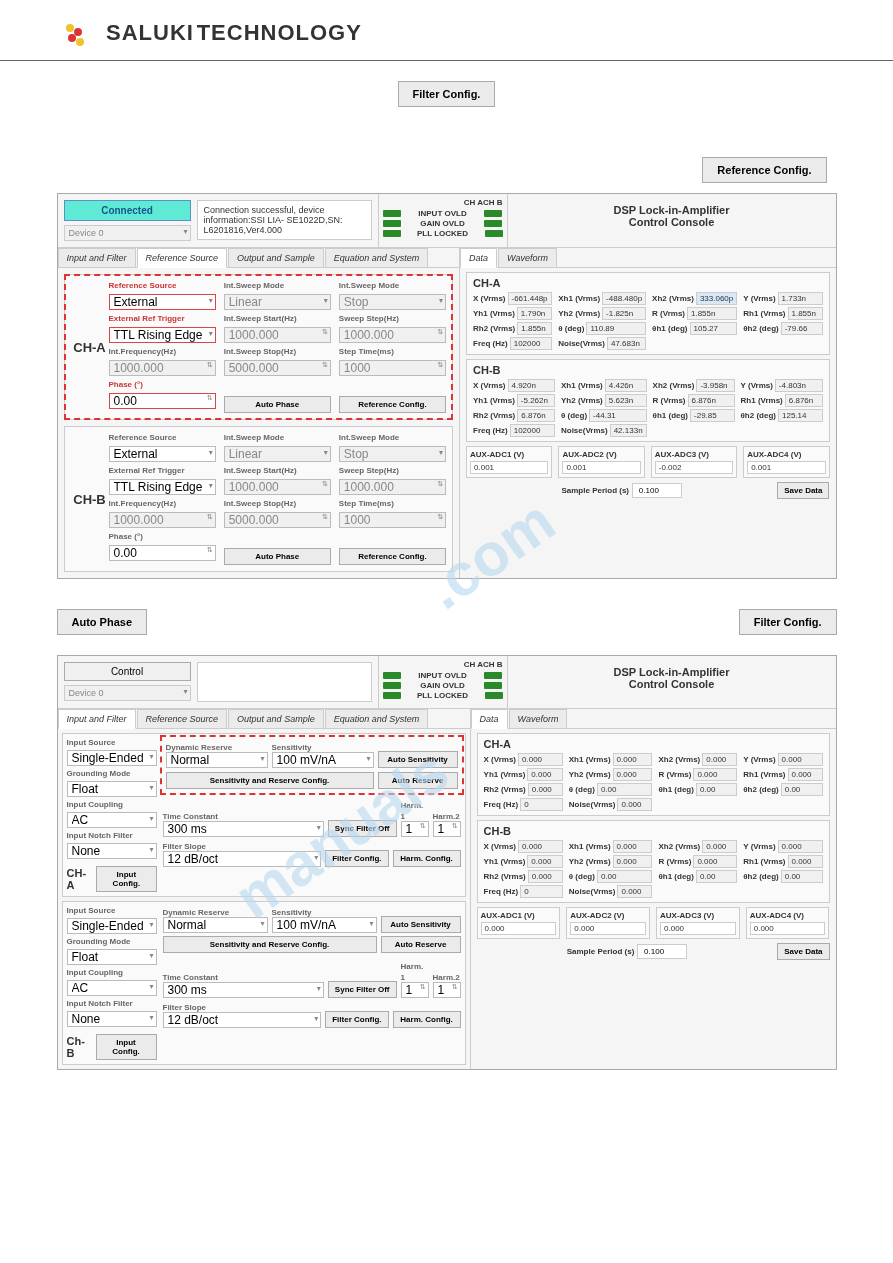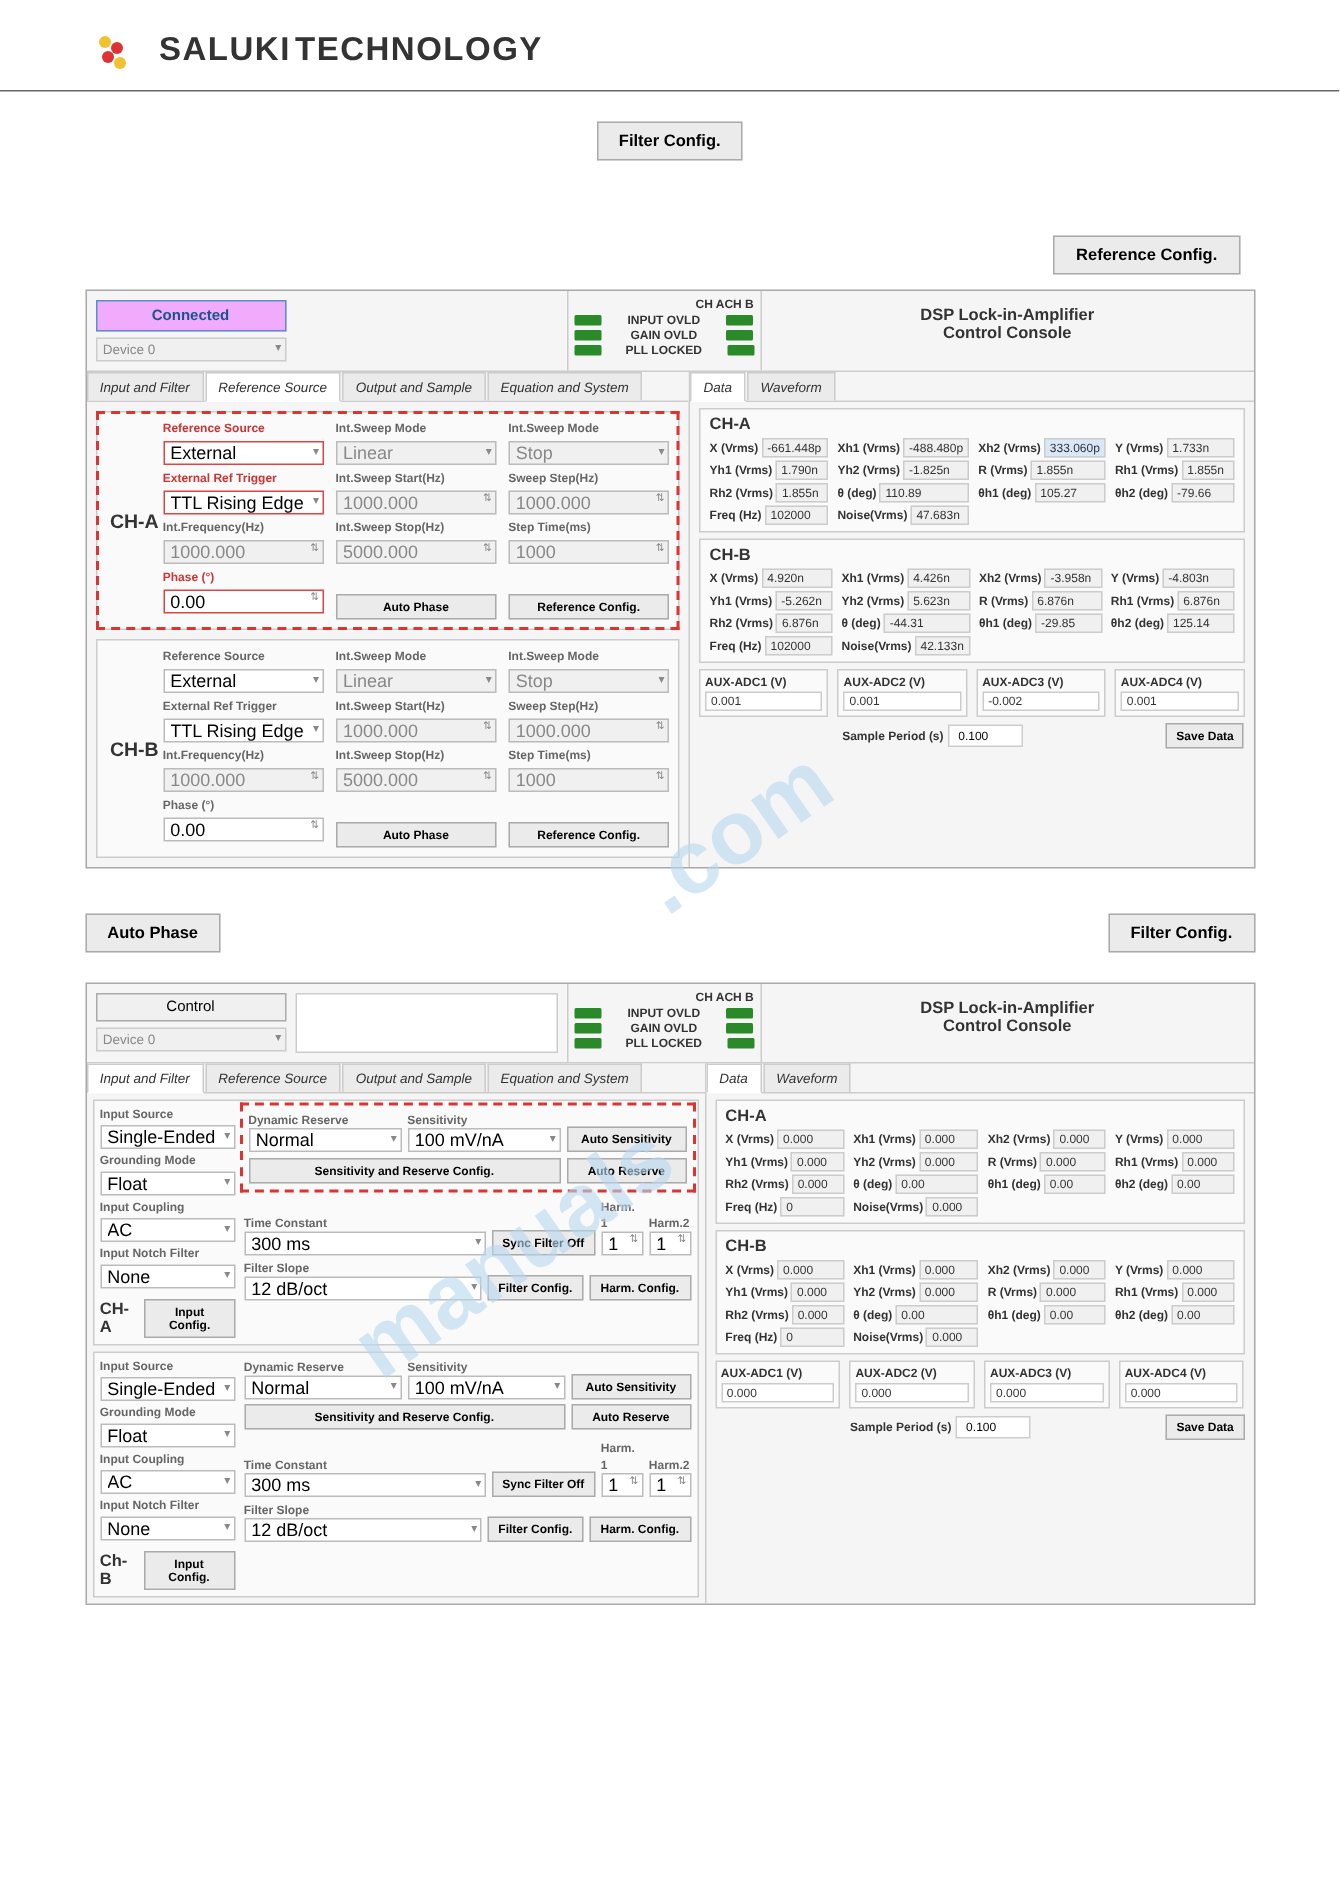--- a/index.html
+++ b/index.html
@@ -9,21 +9,21 @@
   .logo { display: flex; gap: 16px; }
   .logo-icon { width: 30px; height: 30px; position: relative; }
   .logo-text { font-size: 22px; font-weight: bold; letter-spacing: 1px; color: #333; }
   .standalone-btn { background: #ebebeb; border: 1px solid #aaa; padding: 6px 14px; font-size: 11px; font-weight: bold; cursor: pointer; }
   .right-btn-row { width: 780px; margin: 0 auto; text-align: right; padding-right: 10px; }
   
   .app-container { width: 780px; margin: 10px auto 30px; border: 1px solid #aaa; background: #f5f5f5; display: flex; flex-direction: column; }
   .app-top { display: flex; border-bottom: 1px solid #ccc; }
   .top-left { width: 320px; padding: 6px; display:flex; gap:6px; align-items:flex-start; }
   .conn-block { display:flex; flex-direction:column; gap:4px; }
-  .conn-btn { border: 1px solid #5a8fcc; background: #f0abfc; padding: 4px 12px; font-size:10px; color:#1a5490; font-weight:bold; }
+  .conn-btn { border: 1px solid #5a8fcc; background: #5eead4; padding: 4px 12px; font-size:10px; color:#1a5490; font-weight:bold; }
   .plain-btn { border:1px solid #aaa; background:#f0f0f0; padding:3px 10px; font-size:10px; }
   .dev-sel { border:1px solid #ccc; background:#f0f0f0; padding:2px 4px; font-size:9px; color:#888; }
   .info-box { border:1px solid #ccc; background:#fff; padding:4px 6px; font-size:9px; flex:1; height:40px; overflow:hidden; }
   
   .status-block { width:130px; border-left:1px solid #ccc; border-right:1px solid #ccc; padding:4px; font-size:8px; }
   .status-hdr { display:flex; justify-content:flex-end; font-weight:bold; margin-bottom:2px; }
   .status-row { display:flex; align-items:center; justify-content:space-between; margin:1px 0; font-size:8px; font-weight:bold; }
   .led { width:18px; height:7px; background:#2a8a2a; display:inline-block; border-radius:1px; }
   
   .title-block { flex:1; text-align:center; padding:10px; font-size:11px; font-weight:bold; }
@@ -112,20 +112,21 @@
 <div class="watermark" style="top:520px;left:420px;">.com</div>
 <div class="watermark" style="top:800px;left:220px;">manuals</div>
 
 <div class="app-container" style="position:relative;">
   <div class="app-top">
     <div class="top-left">
       <div class="conn-block">
         <button class="conn-btn">Connected</button>
         <div class="sel-wrap"><input class="dev-sel" readonly="" value="Device 0" style=""></div>
       </div>
+      <div class="info-box">Connection successful, device information:SSI LIA- SE1022D,SN: L6201816,Ver4.000</div>
     </div>
     <div class="status-block">
       <div class="status-hdr">
           <span>CH A</span>
           <span>CH B</span>
         </div>
       <div class="status-row">
           <span class="led"></span>
           <span>INPUT OVLD</span>
           <span class="led"></span>

